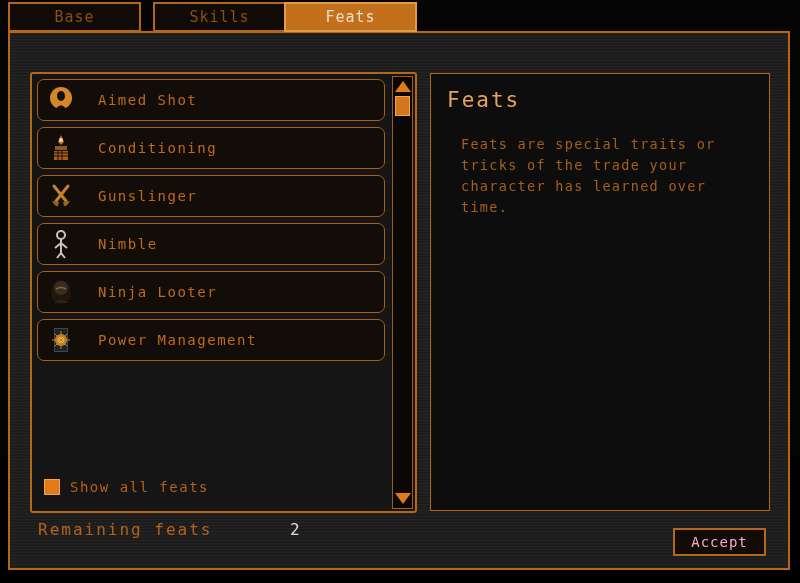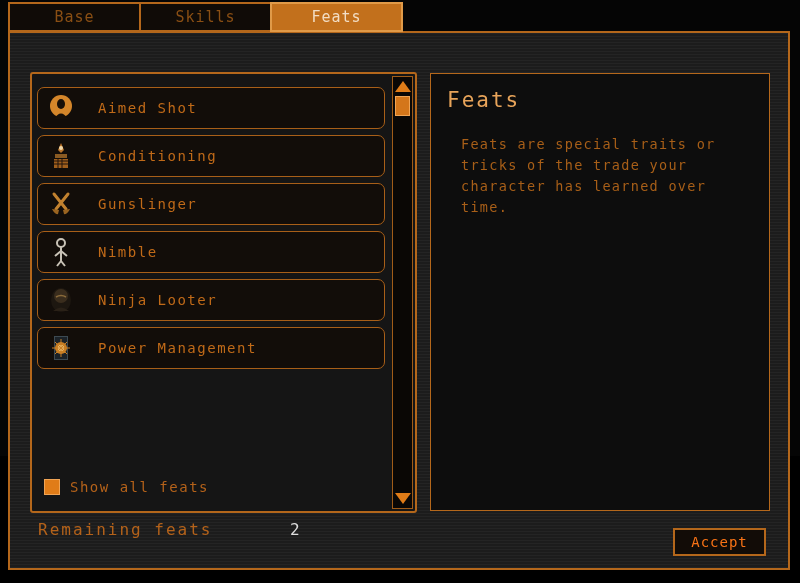--- a/index.html
+++ b/index.html
@@ -30,21 +30,21 @@
     border:2px solid #b4671b;
     background:#100b07;
     display:flex;align-items:center;justify-content:center;
     color:#8a4f14;
     font-size:15px;letter-spacing:1px;
     margin-right:-2px;
     position:relative;
   }
   .tab .lbl{display:block;}
   .tab.t-base{width:133px;}
-  .tab.t-skills{width:133px;}
+  .tab.t-skills{width:133px;margin-left:14px;}
   .tab.t-feats{width:133px;}
   .tab.active{
     background:#c2701c;
     border-color:#e09a48;
     color:#f2ddc4;
     z-index:3;
   }
 
   
   .panel{
@@ -60,21 +60,21 @@
   .listbox{
     position:absolute;left:20px;top:39px;width:387px;height:441px;
     box-sizing:border-box;
     border:2px solid #b4671b;
     border-radius:3px;
     background:#151515;
     overflow:hidden;
   }
   .list-scrollarea{
     position:absolute;left:0;top:0;width:360px;height:100%;
-    padding:13px 0 0 5px;box-sizing:border-box;
+    padding:5px 0 0 5px;box-sizing:border-box;
   }
   .feat-item{
     position:relative;
     height:42px;width:348px;
     box-sizing:border-box;
     border:1px solid #a85f18;
     border-radius:7px;
     background:#120d09;
     margin-bottom:6px;
     display:flex;align-items:center;
@@ -155,21 +155,21 @@
   }
   .remaining-value{
     position:absolute;left:280px;top:487px;
     color:#dcdcdc;font-size:16px;letter-spacing:1px;
   }
   .btnrow{position:absolute;right:22px;top:495px;display:flex;gap:14px;}
   .gbtn{
     width:93px;height:28px;box-sizing:border-box;
     border:2px solid #b4671b;
     background:#120c07;
-    color:#f97316;
+    color:#f9a8d4;
     font-size:14px;letter-spacing:1px;
     display:flex;align-items:center;justify-content:center;
     cursor:pointer;
     font-family:inherit;
   }
 </style>
 </head>
 <body>
 
 <div id="root">

